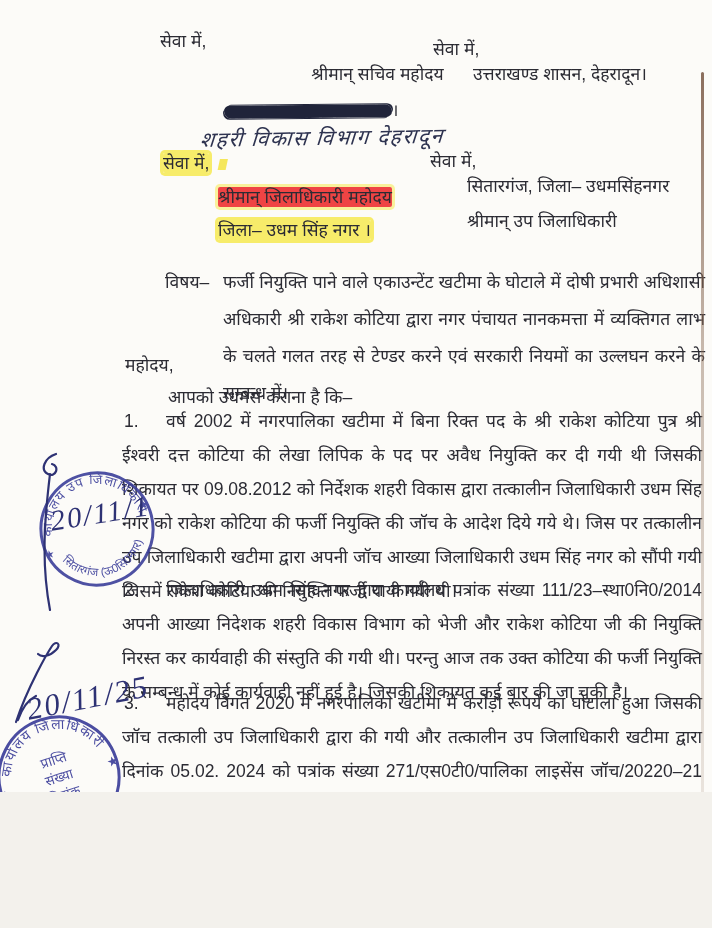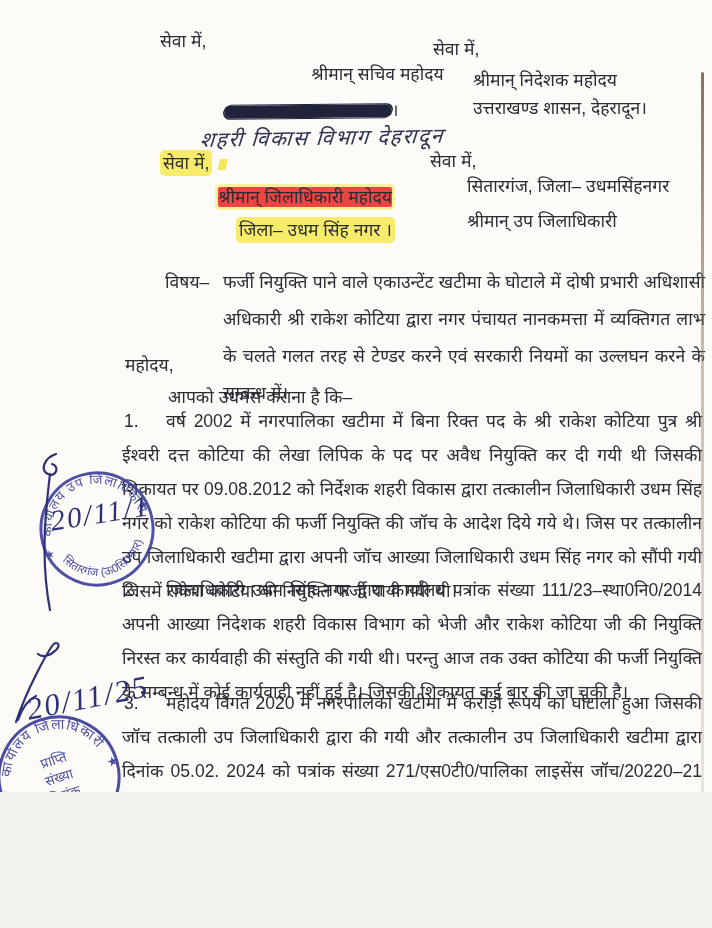--- a/index.html
+++ b/index.html
@@ -75,28 +75,27 @@
     <div class="addr-sal">सेवा में,</div>
     <div class="addr-line" style="margin:8px 0 0 58px;text-align:right;">श्रीमान् सचिव महोदय</div>
     <div style="margin:10px 0 0 64px;">
       <span class="scribble"></span><span class="txt">।</span>
     </div>
     <div class="handwrit" style="margin:4px 0 0 40px;">शहरी विकास विभाग देहरादून</div>
   </div>
 
   <div class="abs" style="left:433px; top:36px;">
     <div class="addr-sal">सेवा में,</div>
-    <div class="addr-line" style="margin:6px 0 0 40px;">श्रीमान् निदेशक महोदय</div>
     <div class="addr-line" style="margin:0 12px 0 40px;">उत्तराखण्ड शासन, देहरादून।</div>
   </div>
 
   <div class="abs" style="left:163px; top:150px;">
     <div class="addr-sal"><span class="hl">सेवा में,</span><span class="hl-mark"></span></div>
     <div class="addr-line" style="margin:9px 0 0 55px;"><span class="hl-light">श्रीमान् जिलाधिकारी महोदय</span></div>
-    <div class="addr-line" style="margin:5px 0 0 55px;text-align:right;"><span class="hl">जिला– उधम सिंह नगर ।</span></div>
+    <div class="addr-line" style="margin:5px 0 0 55px;"><span class="hl">जिला– उधम सिंह नगर ।</span></div>
   </div>
 
   <div class="abs" style="left:430px; top:148px;">
     <div class="addr-sal">सेवा में,</div>
     <div class="addr-line" style="margin:0 0 0 37px;">सितारगंज, जिला– उधमसिंहनगर</div>
     <div class="addr-line" style="margin:7px 0 0 37px;">श्रीमान् उप जिलाधिकारी</div>
   </div>
 
   <div class="abs subject" style="left:165px; top:264px;">
     <div class="lbl" style="line-height:37px;">विषय–</div>

